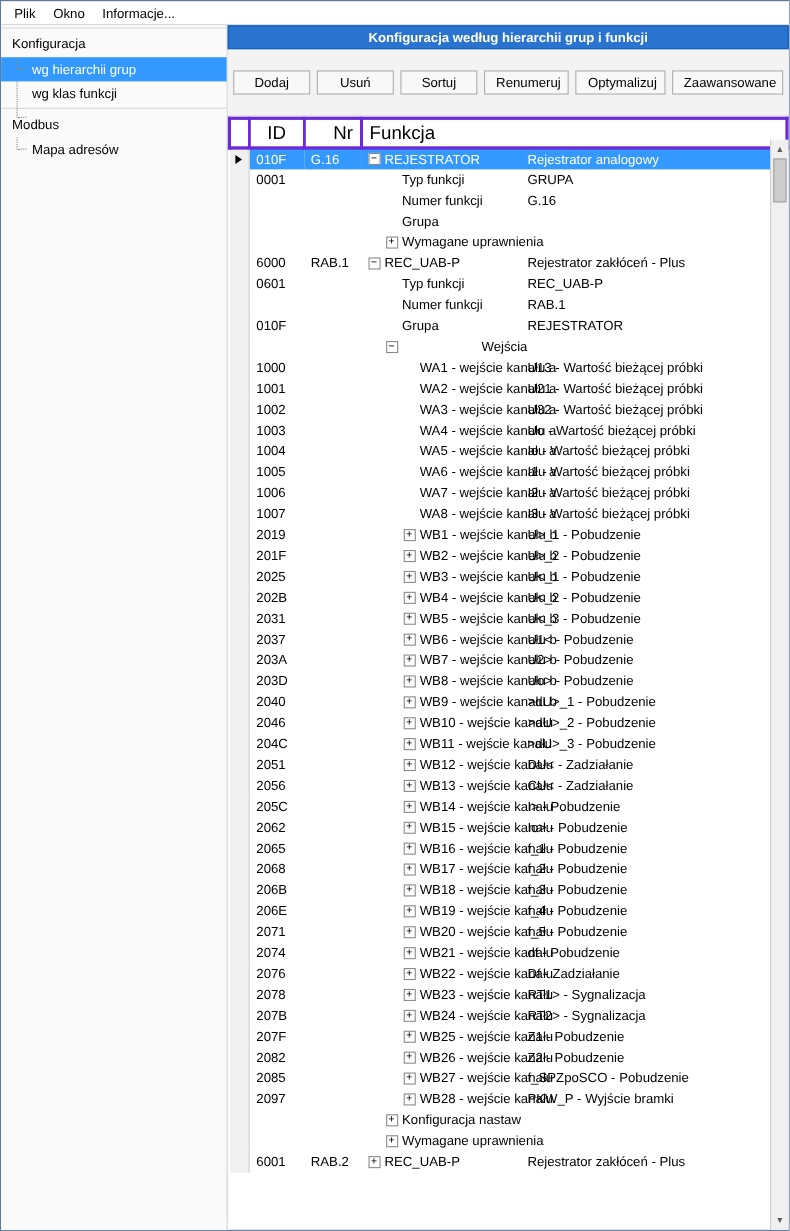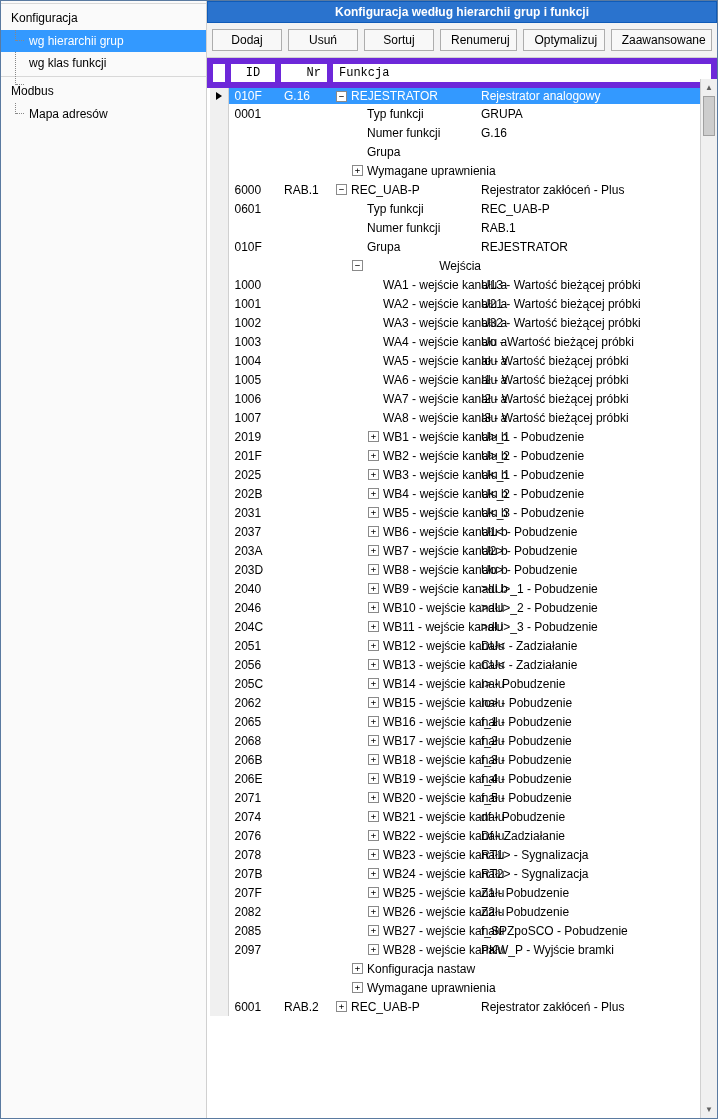--- a/index.html
+++ b/index.html
@@ -21,26 +21,26 @@
   .side-heading { padding:5px 8px 5px 10px; font-size:12px; color:#000; }
   .side-item { padding:4px 4px 4px 28px; display:flex; align-items:center; position:relative; }
   .tree-branch { position:absolute; left:14px; top:0; bottom:50%; border-left:1px dotted #888; }
   .tree-branch::after { content:""; position:absolute; left:0; bottom:0; width:8px; border-top:1px dotted #888; }
   .tree-branch.cont { bottom:-50%; }
   .side-item.selected { background:#3399ff; color:#fff; }
   .side-hr { height:1px; background:#d8d8d8; margin:2px 0; }
   
   .main { flex:1; display:flex; flex-direction:column; min-width:0; }
   .main-heading { background:#2a73ce; color:#fff; text-align:center; font-weight:bold; font-size:12px; padding:3px 0; border:1px solid #0f5bb8; }
-  .toolbar { padding:6px 5px; display:flex; gap:6px; background:#f3f3f3; border-bottom:1px solid #d0d0d0;align-items:center; }
+  .toolbar { padding:19px 5px; display:flex; gap:6px; background:#f3f3f3; border-bottom:1px solid #d0d0d0;align-items:center; }
   .btn { min-width:70px; padding:3px 10px; background:#f8f8f8; border:1px solid #adadad; font-size:12px; text-align:center; }
   
   .table-wrap { flex:1; overflow:auto; position:relative; }
   table { border-collapse:collapse; width:100%; table-layout:fixed; }
-  thead th { background:#fff; font-weight:normal; text-align:left; padding:2px 6px; border:6px solid #6d28d9; position:sticky; top:0; font-size:12px; height:20px;font-family:Liberation Mono, monospace; }
+  thead th { background:#fff; font-weight:normal; text-align:left; padding:2px 6px; border:3px solid #6d28d9; position:sticky; top:0; font-size:17px; height:20px; }
   thead th.corner { width:18px; padding:0; }
   thead th.id { width:50px; text-align:center; }
   thead th.nr { width:52px; text-align:right; }
   thead th.func { }
   tbody td { padding:1px 6px; font-size:12px; height:19px; white-space:nowrap; vertical-align:middle; }
   tbody tr.selected td { background:#3399ff; color:#fff; }
   td.gutter { width:18px; padding:0; background:#f0f0f0; border-right:1px solid #d0d0d0; }
   td.id { width:50px; }
   td.nr { width:52px; }
   td.func { }
@@ -54,20 +54,25 @@
   .scroll-v { position:absolute; right:0; top:21px; bottom:0; width:17px; background:#f0f0f0; border-left:1px solid #d0d0d0; display:flex; flex-direction:column; }
   .scroll-btn { height:17px; display:flex; align-items:center; justify-content:center; font-size:8px; color:#606060; }
   .scroll-thumb { flex:0 0 40px; background:#cdcdcd; border:1px solid #a0a0a0; margin:0 2px; }
 </style>
 </head>
 <body>
 
 <div class="window">
 
 
+  <div class="menubar">
+    <div class="menu-item">Plik</div>
+    <div class="menu-item">Okno</div>
+    <div class="menu-item">Informacje...</div>
+  </div>
 
   <div class="content">
 
     <div class="sidebar">
       <div class="side-hr"></div>
       <div class="side-heading">Konfiguracja</div>
       <div class="side-item selected">
         <span class="tree-branch"></span>
         <span>wg hierarchii grup</span>
       </div>

